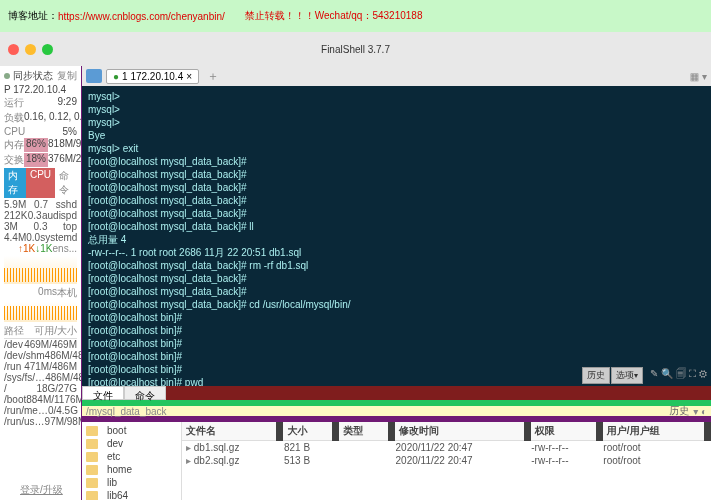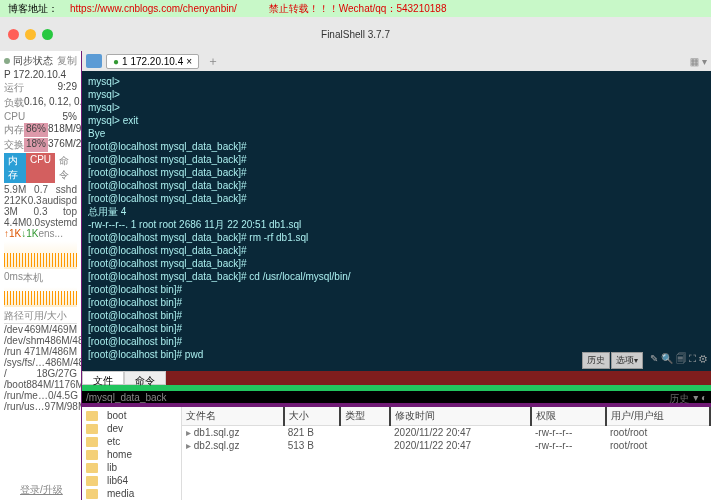--- a/index.html
+++ b/index.html
@@ -1,17 +1,17 @@
 <!DOCTYPE html>
 <html><head>
 <meta charset="utf-8">
 <style>
 *{margin:0;padding:0;box-sizing:border-box;font-family:Arial,"Microsoft YaHei",sans-serif;font-size:10px}
 body{width:711px;height:500px;background:#f0f0f0;overflow:hidden;position:relative}
-.banner{background:#c8f8c8;height:17px;padding:3px 8px;display:flex;align-items:center;gap:12px}
+.banner{background:#c8f8c8;height:32px;padding:3px 8px;display:flex;align-items:center;}
 .banner .url{color:#d00}
 .banner .red{color:#d00;margin-left:20px}
 .titlebar{background:#e8e8e8;height:20px;display:flex;align-items:center;padding:17px 8px;position:relative}
 .winbtns{display:flex;gap:6px}
 .winbtn{width:11px;height:11px;border-radius:50%}
 .winbtn.r{background:#ff5f57}.winbtn.y{background:#febc2e}.winbtn.g{background:#28c840}
 .titlebar .title{position:absolute;left:50%;transform:translateX(-50%);color:#333}
 .main{display:flex;height:451px}
 .sidebar{width:82px;background:#fff;border-right:1px solid #701a75;padding:2px 4px;overflow:hidden}
 .sidebar .row{display:flex;justify-content:space-between;font-size:9px;color:#444;margin:1px 0;white-space:nowrap}
@@ -20,46 +20,46 @@
 .dot{width:6px;height:6px;border-radius:50%;background:#8a8}
 .tabs-r{display:flex;font-size:9px;margin:1px 0}
 .tabs-r div{padding:1px 4px}
 .tabs-r .mem{background:#2a9fd6;color:#fff}
 .tabs-r .cpu{background:#d35f5f;color:#fff}
 .tabs-r .cmd{color:#888}
 .plist{font-size:9px}
 .plist .pr{display:flex;justify-content:space-between;color:#555}
 .chart{height:28px;margin:2px 0;background:linear-gradient(to top,#ffeecc 0%,#fff 100%);position:relative}
 .chart::before{content:"";position:absolute;bottom:2px;left:0;right:0;height:14px;background:repeating-linear-gradient(90deg,#f90 0 1px,transparent 1px 3px)}
-.chartlbl{display:flex;justify-content:flex-start;font-size:8px;color:#888}
+.chartlbl{display:flex;justify-content:flex-end;font-size:8px;color:#888}
 .disks{font-size:9px;margin-top:2px}
-.disks .dh{display:flex;color:#888;border-bottom:1px solid #ddd}
+.disks .dh{display:flex;justify-content:space-between;color:#888;border-bottom:1px solid #ddd}
 .disks .dr{display:flex;justify-content:space-between;color:#555}
 .login{position:absolute;bottom:3px;left:20px;color:#888;text-decoration:underline}
 .content{flex:1;display:flex;flex-direction:column}
 .toolbar{height:20px;background:#e8e8e8;display:flex;align-items:center;padding:0 4px;gap:4px}
 .folder-icon{width:16px;height:14px;background:#5b9bd5;border-radius:2px}
 .tab-host{background:#fff;padding:1px 6px;border:1px solid #aaa;border-radius:2px;display:flex;align-items:center;gap:3px;font-size:9px}
 .plus{color:#888;font-size:12px;margin-left:4px}
 .term{flex:0 0 300px;background:#0a2838;color:#aee;padding:4px 6px;font-family:monospace;font-size:10px;line-height:13px;overflow:hidden;position:relative}
 .term-buttons{position:absolute;right:4px;bottom:2px;display:flex;gap:1px}
 .term-buttons .tb{background:#ccc;color:#333;padding:1px 4px;font-size:9px;border:1px solid #999}
 .term-icons{display:flex;gap:4px;color:#aaa;margin-left:6px}
 .cmd-input{height:16px;background:#fff;border-top:1px solid #ccc;padding:1px 4px;color:#aaa;font-size:9px}
 .filetabs{height:20px;display:flex;background:#7f1d1d;border-bottom:6px solid #22c55e}
 .filetabs .ft{padding:2px 10px;border:1px solid #ccc;background:#fff;font-size:10px}
-.filebar{height:16px;background:#000000;border-bottom:4px solid #701a75;padding:1px 4px;color:#888;font-size:9px;display:flex;align-items:flex-start}
+.filebar{height:16px;background:#fef9c3;border-bottom:6px solid #701a75;padding:1px 4px;color:#888;font-size:9px;display:flex;align-items:center}
 .filebar .hist{margin-left:auto;color:#666}
 .filepane{flex:1;display:flex;background:#fff}
 .tree{width:100px;border-right:1px solid #ddd;padding:2px}
 .tree .tn{display:flex;align-items:center;gap:9px;padding:1px 2px;font-size:10px;color:#444}
 .tree .fold{width:12px;height:10px;background:#f4d078;border-radius:1px}
 .filelist{flex:1}
 .filelist table{width:100%;border-collapse:collapse;font-size:10px}
-.filelist th{text-align:left;padding:2px 4px;border-bottom:1px solid #ddd;border-right:2px solid #404040;color:#444;font-weight:normal;background:#f8f8f8}
+.filelist th{text-align:left;padding:2px 4px;border-bottom:1px solid #ddd;border-right:7px solid #404040;color:#444;font-weight:bold;background:#f8f8f8}
 .filelist td{padding:1px 4px;color:#555}
 .filelist .fic{color:#888}
 </style>
 </head>
 <body>
 
 <div class="banner">
   <span>博客地址：</span>
   <span class="url">https://www.cnblogs.com/chenyanbin/</span>
   <span class="red">禁止转载！！！Wechat/qq：543210188</span>
@@ -193,27 +193,28 @@
         <span>×</span>
       </div>
       <span class="plus">＋</span>
       <span style="margin-left:auto;color:#888">▦ ▾</span>
     </div>
 
     <div class="term" id="term">
         <div>mysql&gt;</div>
         <div>mysql&gt;</div>
         <div>mysql&gt;</div>
+        <div>Bye</div>
         <div>mysql&gt; exit</div>
-        <div>Bye</div>
-        <div>[root@localhost mysql_data_back]#</div>
-        <div>[root@localhost mysql_data_back]#</div>
-        <div>[root@localhost mysql_data_back]#</div>
-        <div>[root@localhost mysql_data_back]#</div>
-        <div>[root@localhost mysql_data_back]#</div>
+        <div>[root@localhost mysql_data_back]#</div>
+        <div>[root@localhost mysql_data_back]#</div>
+        <div>[root@localhost mysql_data_back]#</div>
+        <div>[root@localhost mysql_data_back]#</div>
+        <div>[root@localhost mysql_data_back]#</div>
+        <div>[root@localhost mysql_data_back]# ll</div>
         <div>总用量 4</div>
         <div>-rw-r--r--. 1 root root 2686 11月  22 20:51 db1.sql</div>
         <div>[root@localhost mysql_data_back]# rm -rf db1.sql</div>
         <div>[root@localhost mysql_data_back]#</div>
         <div>[root@localhost mysql_data_back]#</div>
         <div>[root@localhost mysql_data_back]# cd /usr/local/mysql/bin/</div>
         <div>[root@localhost bin]#</div>
         <div>[root@localhost bin]#</div>
         <div>[root@localhost bin]#</div>
         <div>[root@localhost bin]#</div>

